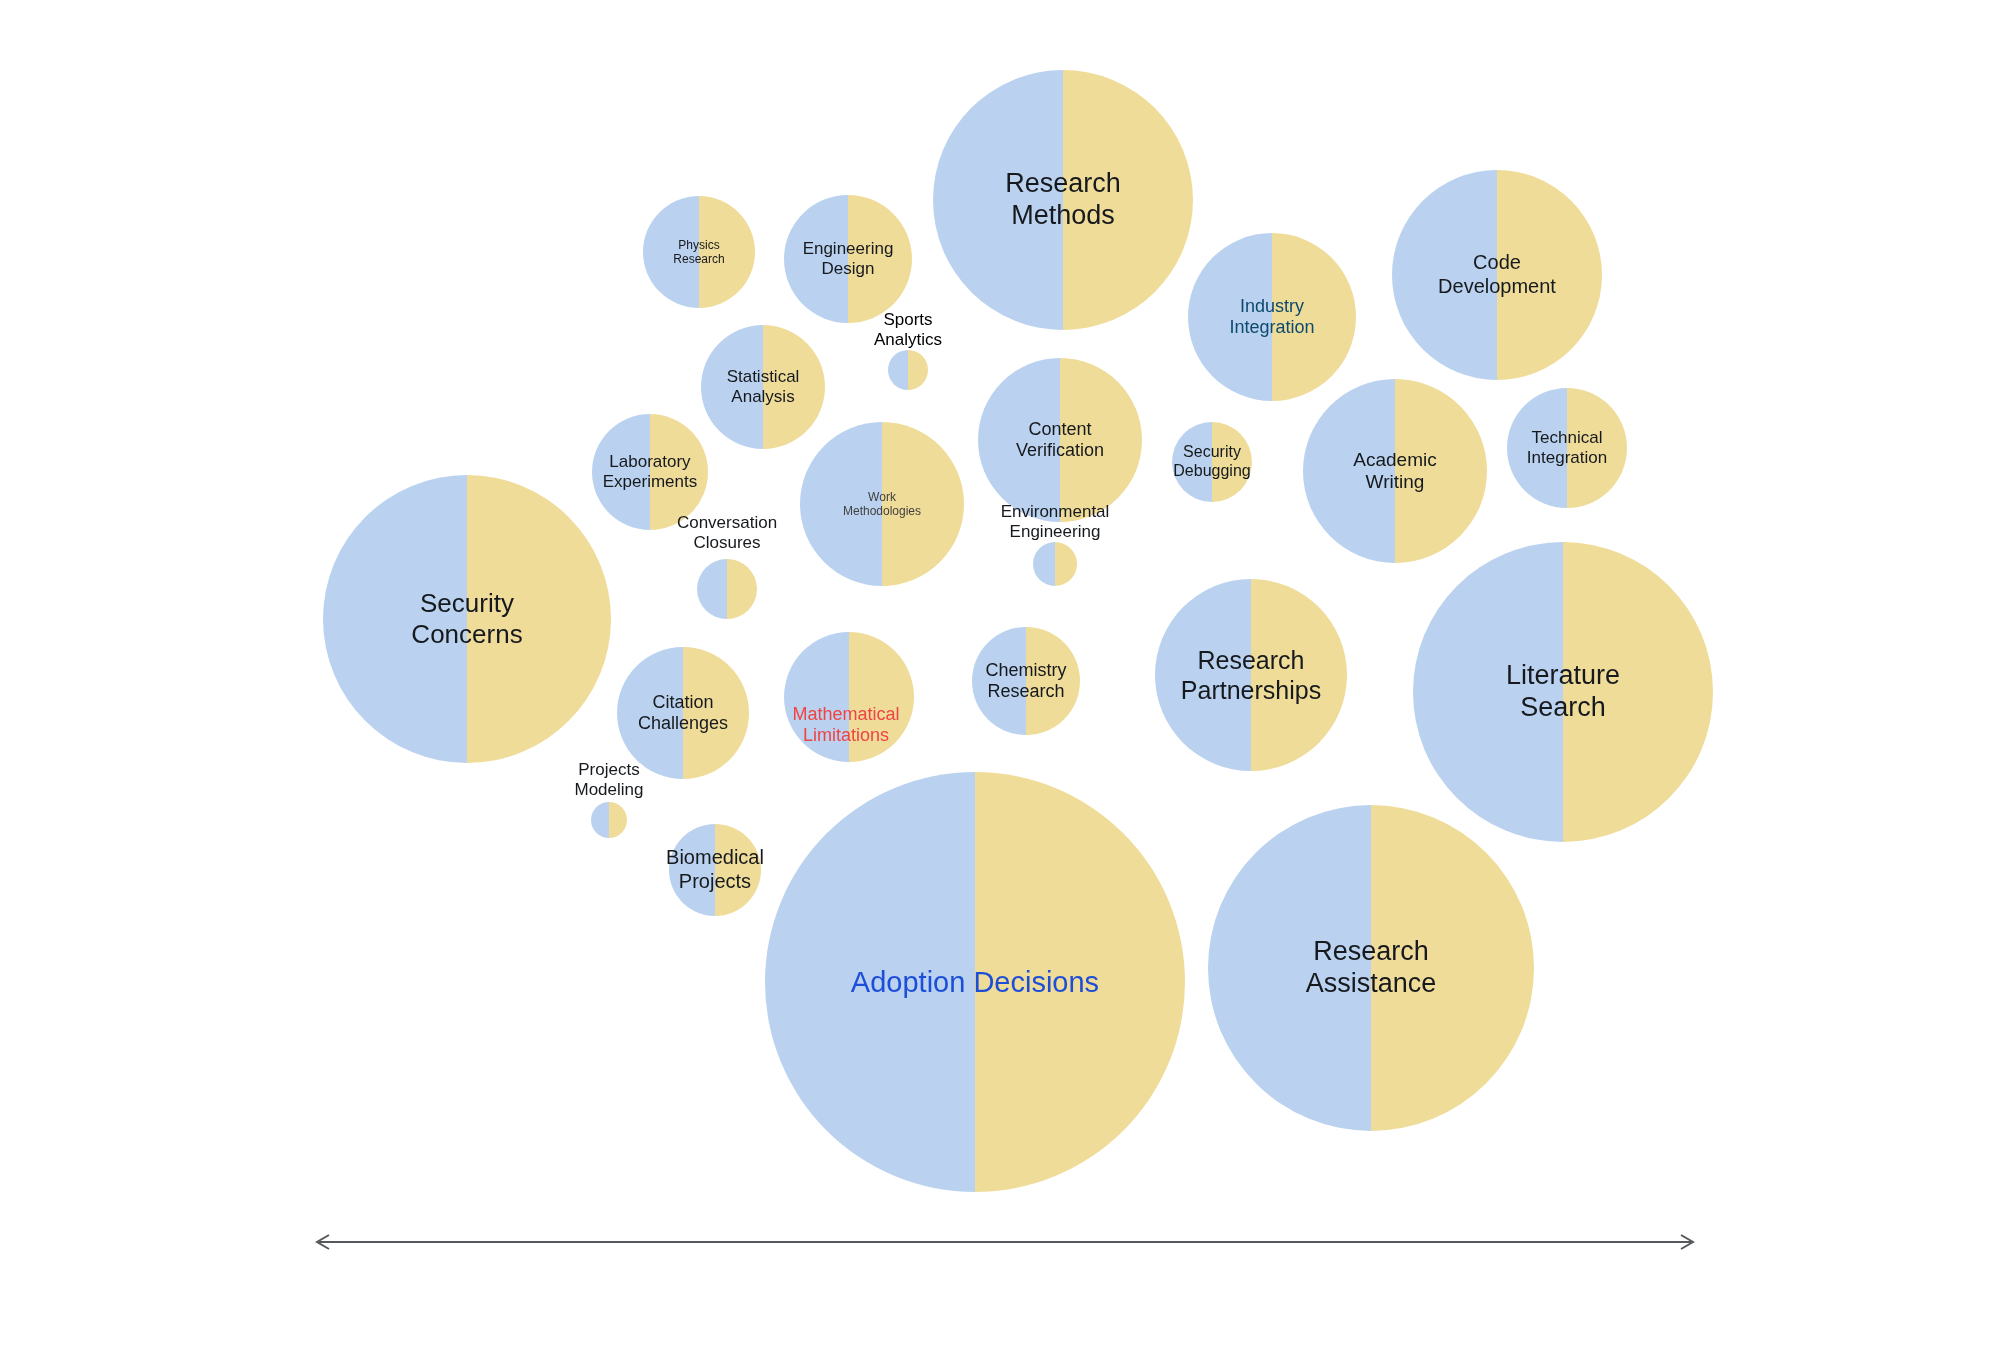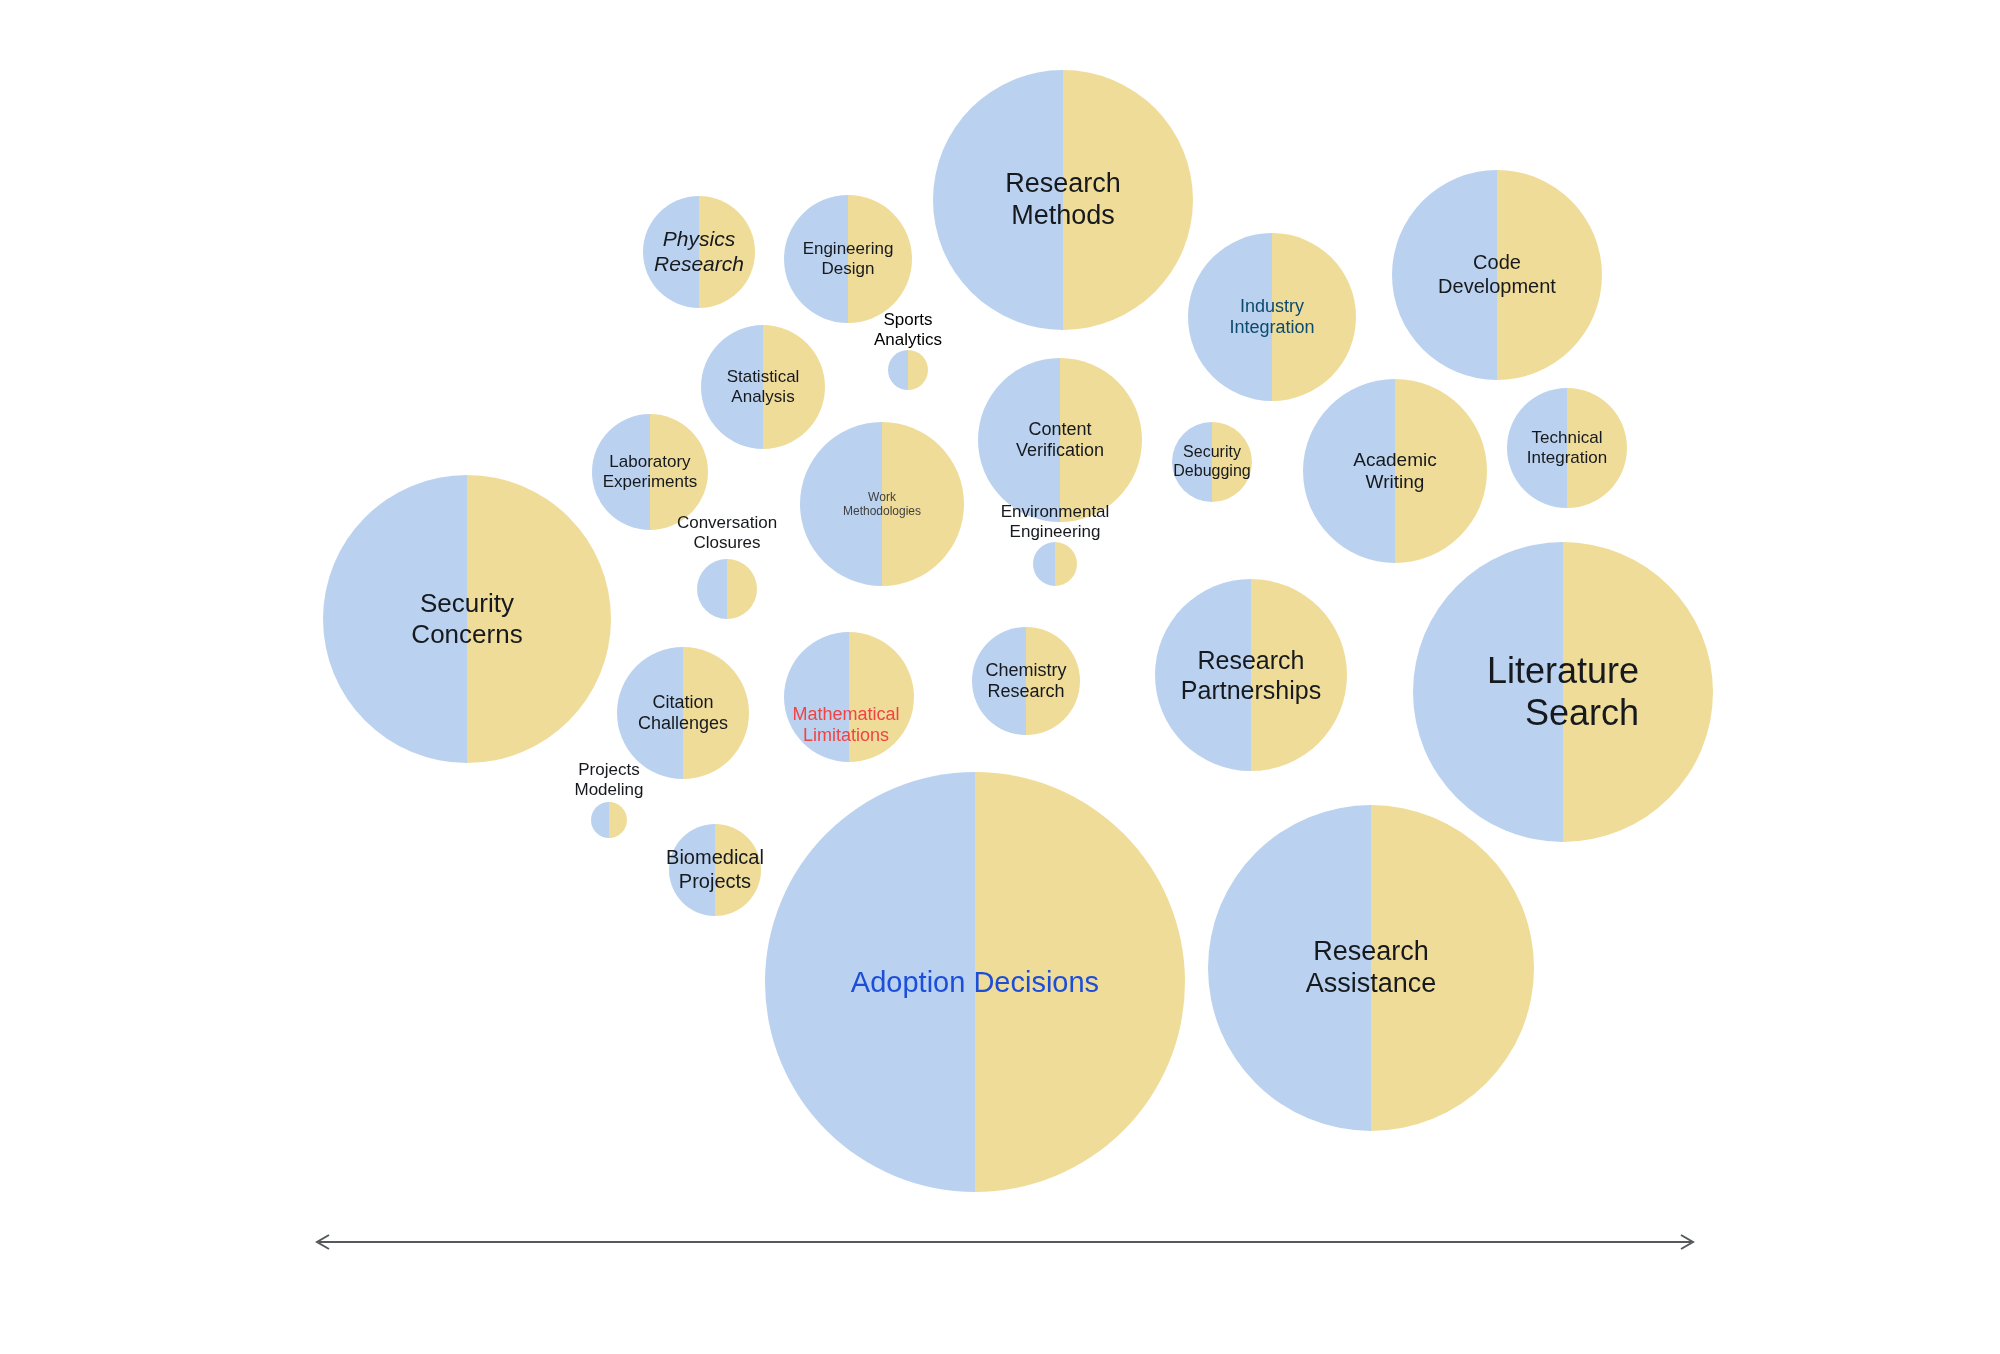--- a/index.html
+++ b/index.html
@@ -94,21 +94,21 @@
       <div class="bubble" style="left: 933px; top: 70px; width: 260px; height: 260px;">
         <div class="half-left" style="background: rgb(186, 210, 239);"></div>
         <div class="half-right" style="background: rgb(240, 220, 153);"></div>
       </div>
       <div class="bubble-label" style="left: 1063px; top: 200px; font-size: 27px; color: rgb(22, 25, 29);">Research
 Methods</div>
       <div class="bubble" style="left: 643px; top: 196px; width: 112px; height: 112px;">
         <div class="half-left" style="background: rgb(186, 210, 239);"></div>
         <div class="half-right" style="background: rgb(240, 220, 153);"></div>
       </div>
-      <div class="bubble-label" style="left: 699px; top: 252px; font-size: 21px; color: rgb(22, 25, 29); font-style: italic;">Physics
+      <div class="bubble-label" style="left: 699px; top: 252px; font-size: 12px; color: rgb(22, 25, 29);">Physics
 Research</div>
       <div class="bubble" style="left: 784px; top: 195px; width: 128px; height: 128px;">
         <div class="half-left" style="background: rgb(186, 210, 239);"></div>
         <div class="half-right" style="background: rgb(240, 220, 153);"></div>
       </div>
       <div class="bubble-label" style="left: 848px; top: 259px; font-size: 17px; color: rgb(22, 25, 29);">Engineering
 Design</div>
       <div class="bubble" style="left: 1392px; top: 170px; width: 210px; height: 210px;">
         <div class="half-left" style="background: rgb(186, 210, 239);"></div>
         <div class="half-right" style="background: rgb(240, 220, 153);"></div>
@@ -190,21 +190,21 @@
       <div class="bubble" style="left: 1155px; top: 579px; width: 192px; height: 192px;">
         <div class="half-left" style="background: rgb(186, 210, 239);"></div>
         <div class="half-right" style="background: rgb(240, 220, 153);"></div>
       </div>
       <div class="bubble-label" style="left: 1251px; top: 675px; font-size: 25px; color: rgb(22, 25, 29);">Research
 Partnerships</div>
       <div class="bubble" style="left: 1413px; top: 542px; width: 300px; height: 300px;">
         <div class="half-left" style="background: rgb(186, 210, 239);"></div>
         <div class="half-right" style="background: rgb(240, 220, 153);"></div>
       </div>
-      <div class="bubble-label" style="left: 1563px; top: 692px; font-size: 36px; color: rgb(22, 25, 29); text-align: right;">Literature
+      <div class="bubble-label" style="left: 1563px; top: 692px; font-size: 27px; color: rgb(22, 25, 29);">Literature
 Search</div>
       <div class="bubble" style="left: 972px; top: 627px; width: 108px; height: 108px;">
         <div class="half-left" style="background: rgb(186, 210, 239);"></div>
         <div class="half-right" style="background: rgb(240, 220, 153);"></div>
       </div>
       <div class="bubble-label" style="left: 1026px; top: 681px; font-size: 18px; color: rgb(22, 25, 29);">Chemistry
 Research</div>
       <div class="bubble" style="left: 784px; top: 632px; width: 130px; height: 130px;">
         <div class="half-left" style="background: rgb(186, 210, 239);"></div>
         <div class="half-right" style="background: rgb(240, 220, 153);"></div>

